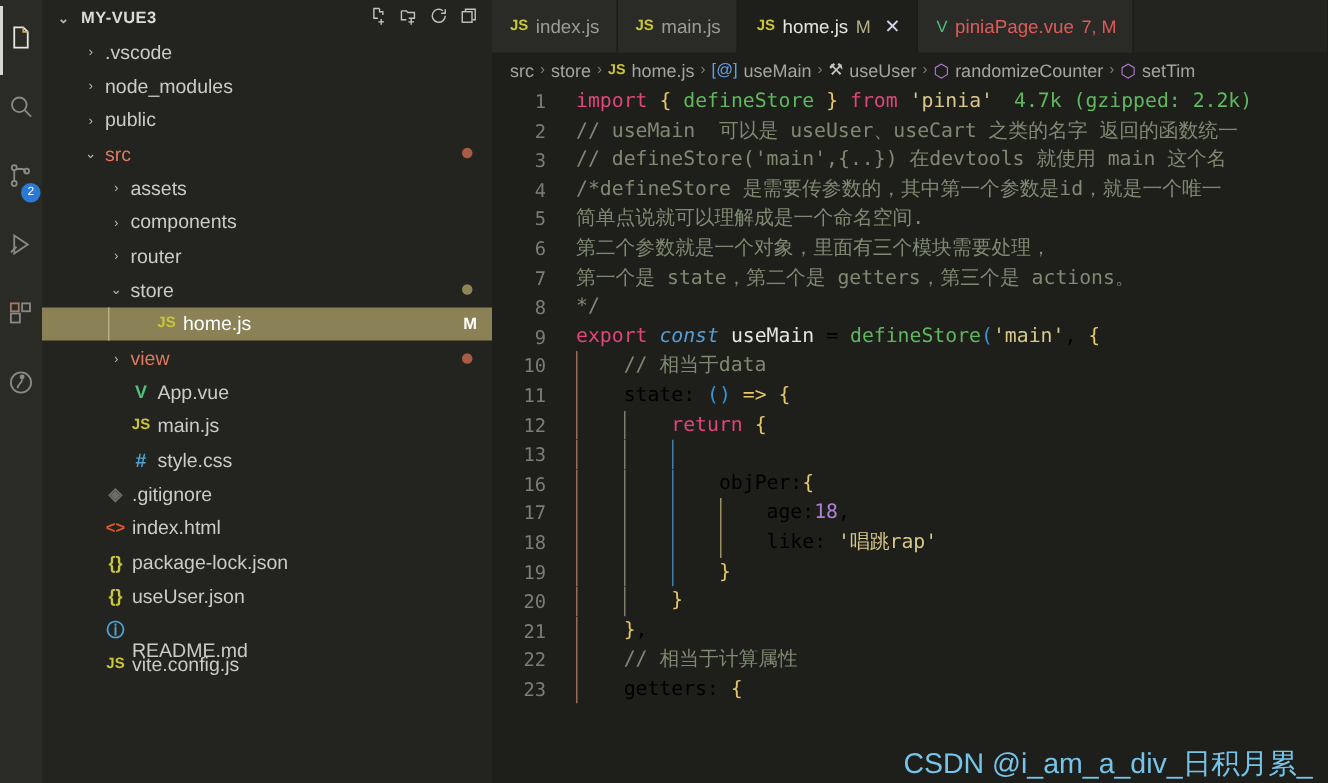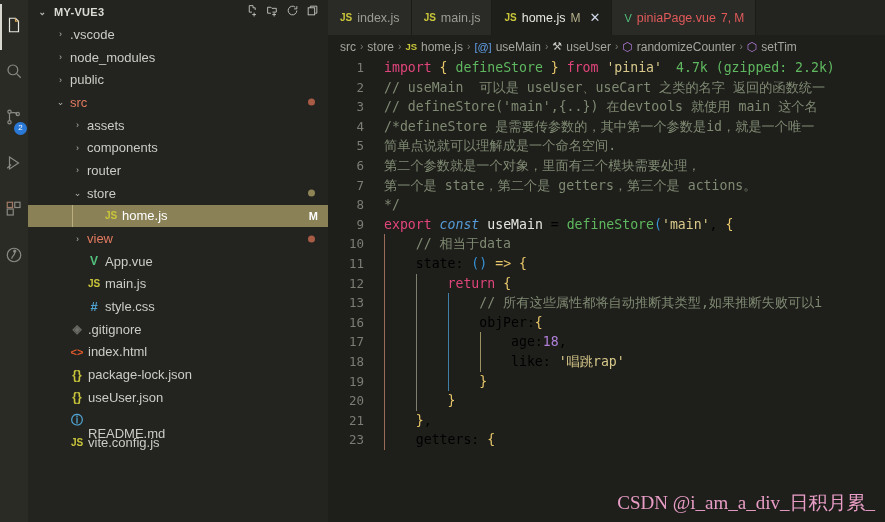--- a/index.html
+++ b/index.html
@@ -120,23 +120,23 @@
   .t-br3{ color:#3794d6; }
   .t-fn{ color:#e6e6e0; }
   .t-call{ color:#5fb85f; }
   .t-str{ color:#d8c98a; }
   .t-num{ color:#b07fd8; }
   .t-cmt{ color:#7f8a72; }
 
   .ig{ position:absolute; top:0; bottom:0; width:1px; }
 
   .watermark{
-    position:absolute; right:10px; bottom:6px;
-    font-size:19px; color:#f9a8d4; opacity:.92;
-    font-family:Liberation Serif, serif; white-space:nowrap;
+    position:absolute; right:10px; bottom:0;
+    font-size:19px; color:#7dd3fc; opacity:.92;
+    font-family:Liberation Sans, sans-serif; white-space:nowrap;
     pointer-events:none;
   }
 </style>
 </head>
 <body>
 
 <div id="app">
 
   <div class="activitybar">
 
@@ -380,25 +380,26 @@
           <div class="cl"><span class="ln">3</span><span class="ctext"><span><span class="t-cmt">// defineStore('main',{..}) 在devtools 就使用 main 这个名</span></span></span></div>
           <div class="cl"><span class="ln">4</span><span class="ctext"><span><span class="t-cmt">/*defineStore 是需要传参数的，其中第一个参数是id，就是一个唯一</span></span></span></div>
           <div class="cl"><span class="ln">5</span><span class="ctext"><span><span class="t-cmt">简单点说就可以理解成是一个命名空间.</span></span></span></div>
           <div class="cl"><span class="ln">6</span><span class="ctext"><span><span class="t-cmt">第二个参数就是一个对象，里面有三个模块需要处理，</span></span></span></div>
           <div class="cl"><span class="ln">7</span><span class="ctext"><span><span class="t-cmt">第一个是 state，第二个是 getters，第三个是 actions。</span></span></span></div>
           <div class="cl"><span class="ln">8</span><span class="ctext"><span><span class="t-cmt">*/</span></span></span></div>
           <div class="cl"><span class="ln">9</span><span class="ctext"><span><span class="t-kw">export</span> <span class="t-kw2">const</span> <span class="t-fn">useMain</span> = <span class="t-call">defineStore</span><span class="t-br3">(</span><span class="t-str">'main'</span>, <span class="t-br1">{</span></span></span></div>
           <div class="cl"><span class="ln">10</span><span class="ctext"><span class="ig" style="left: 6px; background: rgb(154, 107, 90);"></span><span>    <span class="t-cmt">// 相当于data</span></span></span></div>
           <div class="cl"><span class="ln">11</span><span class="ctext"><span class="ig" style="left: 6px; background: rgb(154, 107, 90);"></span><span>    state: <span class="t-br3">(</span><span class="t-br3">)</span> <span class="t-br1">=&gt;</span> <span class="t-br1">{</span></span></span></div>
           <div class="cl"><span class="ln">12</span><span class="ctext"><span class="ig" style="left: 6px; background: rgb(154, 107, 90);"></span><span class="ig" style="left: 38px; background: rgb(125, 125, 112);"></span><span>        <span class="t-kw">return</span> <span class="t-br1">{</span></span></span></div>
-          <div class="cl"><span class="ln">13</span><span class="ctext"><span class="ig" style="left: 6px; background: rgb(154, 107, 90);"></span><span class="ig" style="left: 38px; background: rgb(125, 125, 112);"></span><span class="ig" style="left: 70px; background: rgb(63, 127, 168);"></span><span>            <span class="t-cmt">// 所有这些属性都将自动推断其类型,如果推断失败可以i</span></span></span></div>
+          <div class="cl"><span class="ln">13</span><span class="ctext"><span class="ig" style="left: 6px; background: rgb(154, 107, 90);"></span><span class="ig" style="left: 38px; background: rgb(125, 125, 112);"></span><span class="ig" style="left: 70px; background: rgb(63, 127, 168);"></span></span></div>
           <div class="cl"><span class="ln">16</span><span class="ctext"><span class="ig" style="left: 6px; background: rgb(154, 107, 90);"></span><span class="ig" style="left: 38px; background: rgb(125, 125, 112);"></span><span class="ig" style="left: 70px; background: rgb(63, 127, 168);"></span><span>            objPer:<span class="t-br1">{</span></span></span></div>
           <div class="cl"><span class="ln">17</span><span class="ctext"><span class="ig" style="left: 6px; background: rgb(154, 107, 90);"></span><span class="ig" style="left: 38px; background: rgb(125, 125, 112);"></span><span class="ig" style="left: 70px; background: rgb(63, 127, 168);"></span><span class="ig" style="left: 102px; background: rgb(154, 144, 96);"></span><span>                age:<span class="t-num">18</span>,</span></span></div>
           <div class="cl"><span class="ln">18</span><span class="ctext"><span class="ig" style="left: 6px; background: rgb(154, 107, 90);"></span><span class="ig" style="left: 38px; background: rgb(125, 125, 112);"></span><span class="ig" style="left: 70px; background: rgb(63, 127, 168);"></span><span class="ig" style="left: 102px; background: rgb(154, 144, 96);"></span><span>                like: <span class="t-str">'唱跳rap'</span></span></span></div>
           <div class="cl"><span class="ln">19</span><span class="ctext"><span class="ig" style="left: 6px; background: rgb(154, 107, 90);"></span><span class="ig" style="left: 38px; background: rgb(125, 125, 112);"></span><span class="ig" style="left: 70px; background: rgb(63, 127, 168);"></span><span>            <span class="t-br1">}</span></span></span></div>
           <div class="cl"><span class="ln">20</span><span class="ctext"><span class="ig" style="left: 6px; background: rgb(154, 107, 90);"></span><span class="ig" style="left: 38px; background: rgb(125, 125, 112);"></span><span>        <span class="t-br1">}</span></span></span></div>
           <div class="cl"><span class="ln">21</span><span class="ctext"><span class="ig" style="left: 6px; background: rgb(154, 107, 90);"></span><span>    <span class="t-br1">}</span>,</span></span></div>
+          <div class="cl"><span class="ln">22</span><span class="ctext"><span class="ig" style="left: 6px; background: rgb(154, 107, 90);"></span><span>    <span class="t-cmt">// 相当于计算属性</span></span></span></div>
           <div class="cl"><span class="ln">23</span><span class="ctext"><span class="ig" style="left: 6px; background: rgb(154, 107, 90);"></span><span>    getters: <span class="t-br1">{</span></span></span></div>
         </div>
       <div class="watermark">CSDN @i_am_a_div_日积月累_</div>
     </div>
   </div>
 </div>
 
 </body></html>

